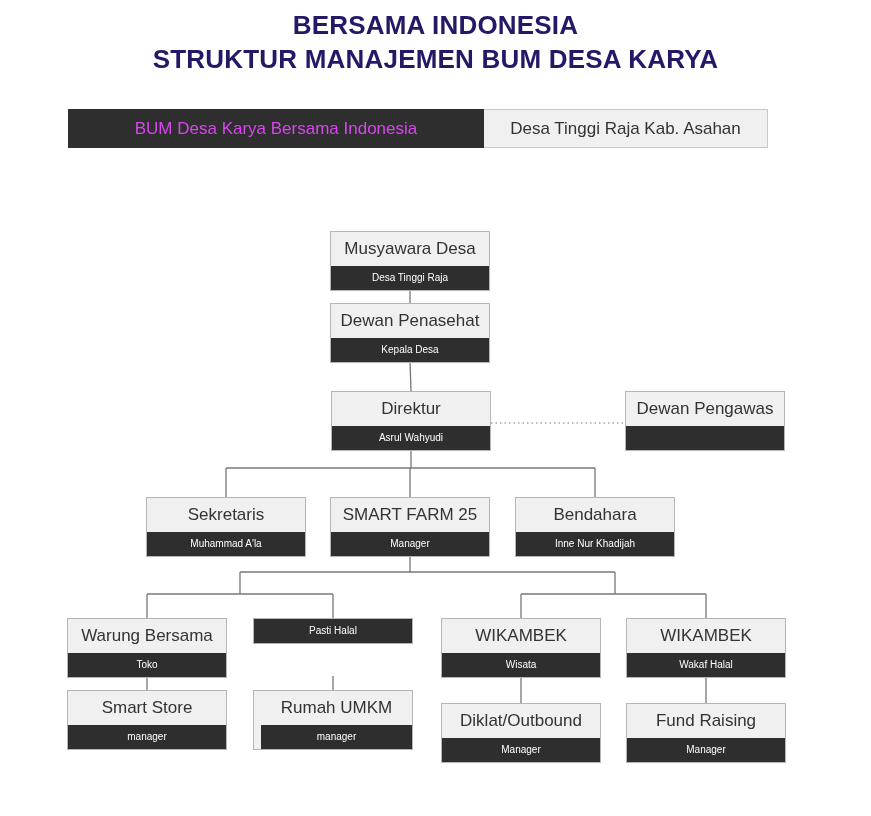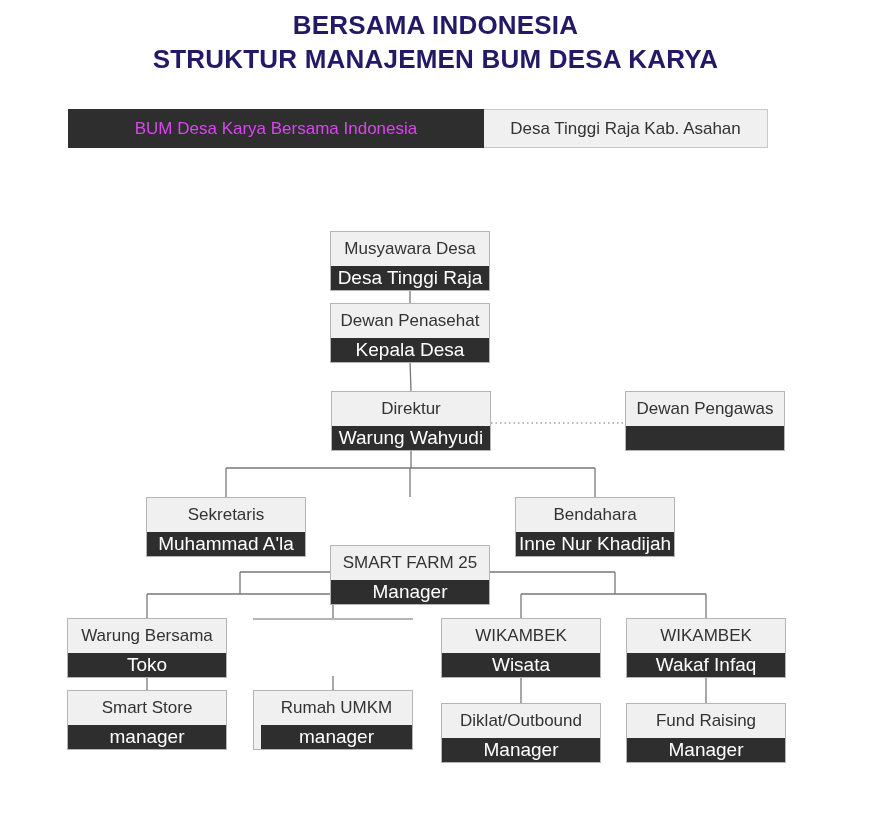--- a/index.html
+++ b/index.html
@@ -88,21 +88,21 @@
     font-size: 17px;
     color: #333333;
     background: #f0f0f0;
     white-space: nowrap;
     overflow: hidden;
   }
   .node .node-sub {
     height: 24px;
     line-height: 24px;
     text-align: center;
-    font-size: 19px;
+    font-size: 10px;
     color: #ffffff;
     background: #2e2e2e;
     white-space: nowrap;
     overflow: hidden;
   }
 </style>
 </head>
 <body>
 
 <div id="chart-title">
@@ -144,51 +144,52 @@
     <div class="node" style="left: 330px; top: 215px; margin-top: 16px;">
       <div class="node-title">Musyawara Desa</div>
       <div class="node-sub">Desa Tinggi Raja</div>
     </div>
     <div class="node" style="left: 330px; top: 303px;">
       <div class="node-title">Dewan Penasehat</div>
       <div class="node-sub">Kepala Desa</div>
     </div>
     <div class="node" style="left: 331px; top: 391px;">
       <div class="node-title">Direktur</div>
-      <div class="node-sub">Warung Wahyudi</div>
+      <div class="node-sub">Asrul Wahyudi</div>
     </div>
     <div class="node" style="left: 625px; top: 391px;">
       <div class="node-title">Dewan Pengawas</div>
       <div class="node-sub"></div>
     </div>
     <div class="node" style="left: 146px; top: 497px;">
       <div class="node-title">Sekretaris</div>
       <div class="node-sub">Muhammad A'la</div>
     </div>
-    <div class="node" style="left: 330px; top: 497px; margin-top: 48px;">
+    <div class="node" style="left: 330px; top: 497px;">
       <div class="node-title">SMART FARM 25</div>
       <div class="node-sub">Manager</div>
     </div>
     <div class="node" style="left: 515px; top: 497px;">
       <div class="node-title">Bendahara</div>
       <div class="node-sub">Inne Nur Khadijah</div>
     </div>
     <div class="node" style="left: 67px; top: 618px;">
       <div class="node-title">Warung Bersama</div>
       <div class="node-sub">Toko</div>
     </div>
     <div class="node" style="left: 253px; top: 618px;">
+      <div class="node-sub">Pasti Halal</div>
     </div>
     <div class="node" style="left: 441px; top: 618px;">
       <div class="node-title">WIKAMBEK</div>
       <div class="node-sub">Wisata</div>
     </div>
     <div class="node" style="left: 626px; top: 618px;">
       <div class="node-title">WIKAMBEK</div>
-      <div class="node-sub">Wakaf Infaq</div>
+      <div class="node-sub">Wakaf Halal</div>
     </div>
     <div class="node" style="left: 67px; top: 690px;">
       <div class="node-title">Smart Store</div>
       <div class="node-sub">manager</div>
     </div>
     <div class="node" style="left: 253px; top: 690px; padding-left: 7px;">
       <div class="node-title">Rumah UMKM</div>
       <div class="node-sub">manager</div>
     </div>
     <div class="node" style="left: 441px; top: 703px;">

